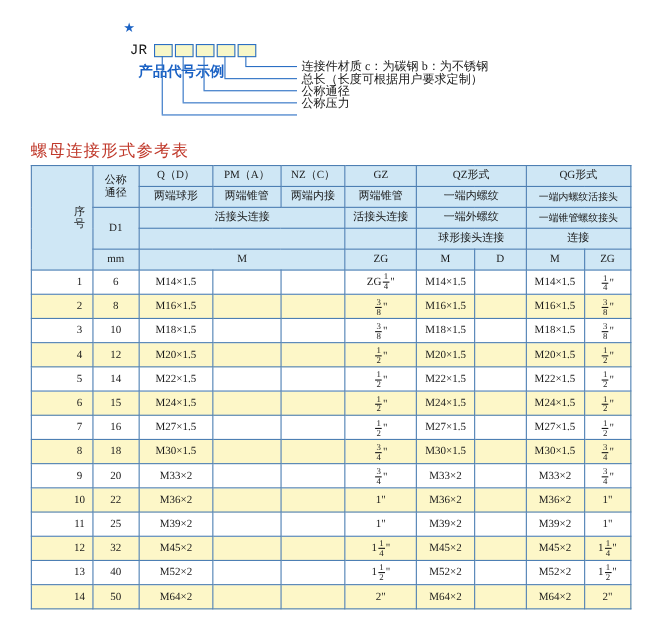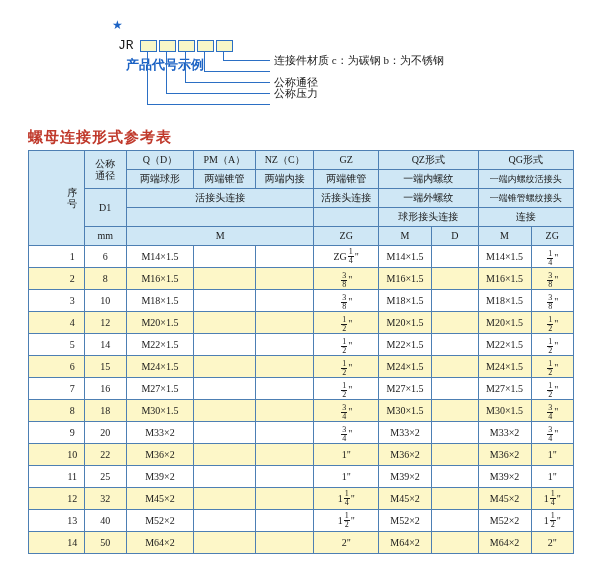--- a/index.html
+++ b/index.html
@@ -16,21 +16,21 @@
   .star{position:absolute;left:112px;top:18px;color:#1b62c4;font-size:12px;}
   .diag-title{position:absolute;left:126px;top:16px;font-size:13px;font-weight:bold;color:#1b62c4;font-family:"Liberation Sans",sans-serif;margin-top:40px;}
   .jr{position:absolute;left:118px;top:38px;font-size:13px;font-family:Liberation Mono, monospace;}
   .codebox{position:absolute;top:40px;width:15px;height:10px;border:1px solid #2b6fc4;background:#f7f7c8;}
   .vline{position:absolute;width:1px;background:#2b6fc4;}
   .hline{position:absolute;height:1px;background:#2b6fc4;}
   .leg{position:absolute;font-size:11px;font-family:Liberation Serif, serif;white-space:nowrap;}
   
   .tbl-title{
     position:absolute;left:28px;top:128px;
-    font-size:15px;font-weight:bold;color:#c0392b;
+    font-size:15px;font-weight:normal;color:#c0392b;
     font-family:"Liberation Sans",sans-serif;letter-spacing:1px;
   }
   
   table{
     position:absolute;left:28px;top:150px;
     border-collapse:collapse;
     width:546px;
     font-size:10px;
     font-family:"Liberation Serif",serif;
   }
@@ -83,20 +83,21 @@
   <span class="vline" style="left:204px;top:51px;height:20px;"></span>
   <span class="vline" style="left:223px;top:51px;height:9px;"></span>
 
   <span class="hline" style="left:147px;top:104px;width:123px;"></span>
   <span class="hline" style="left:166px;top:93px;width:104px;"></span>
   <span class="hline" style="left:185px;top:82px;width:85px;"></span>
   <span class="hline" style="left:204px;top:71px;width:66px;"></span>
   <span class="hline" style="left:223px;top:60px;width:47px;"></span>
 
   <span class="leg" style="left:274px;top:53px;">连接件材质  c：为碳钢  b：为不锈钢</span>
+  <span class="leg" style="left:274px;top:64px;">总长（长度可根据用户要求定制）</span>
   <span class="leg" style="left:274px;top:75px;">公称通径</span>
   <span class="leg" style="left:274px;top:86px;">公称压力</span>
 </div>
 
 <div class="tbl-title">螺母连接形式参考表</div>
 
 <table>
   <thead>
     <tr>
       <td class="col-seq" rowspan="5"><span style="display:inline-block;width:10px;line-height:1.15;">序号</span></td>

